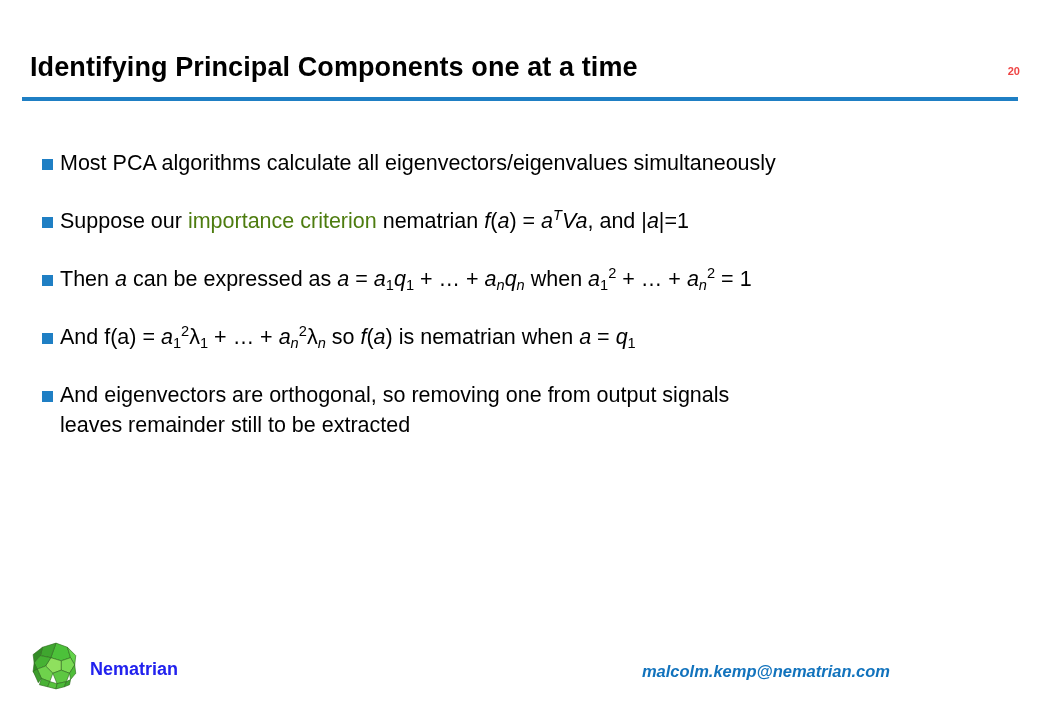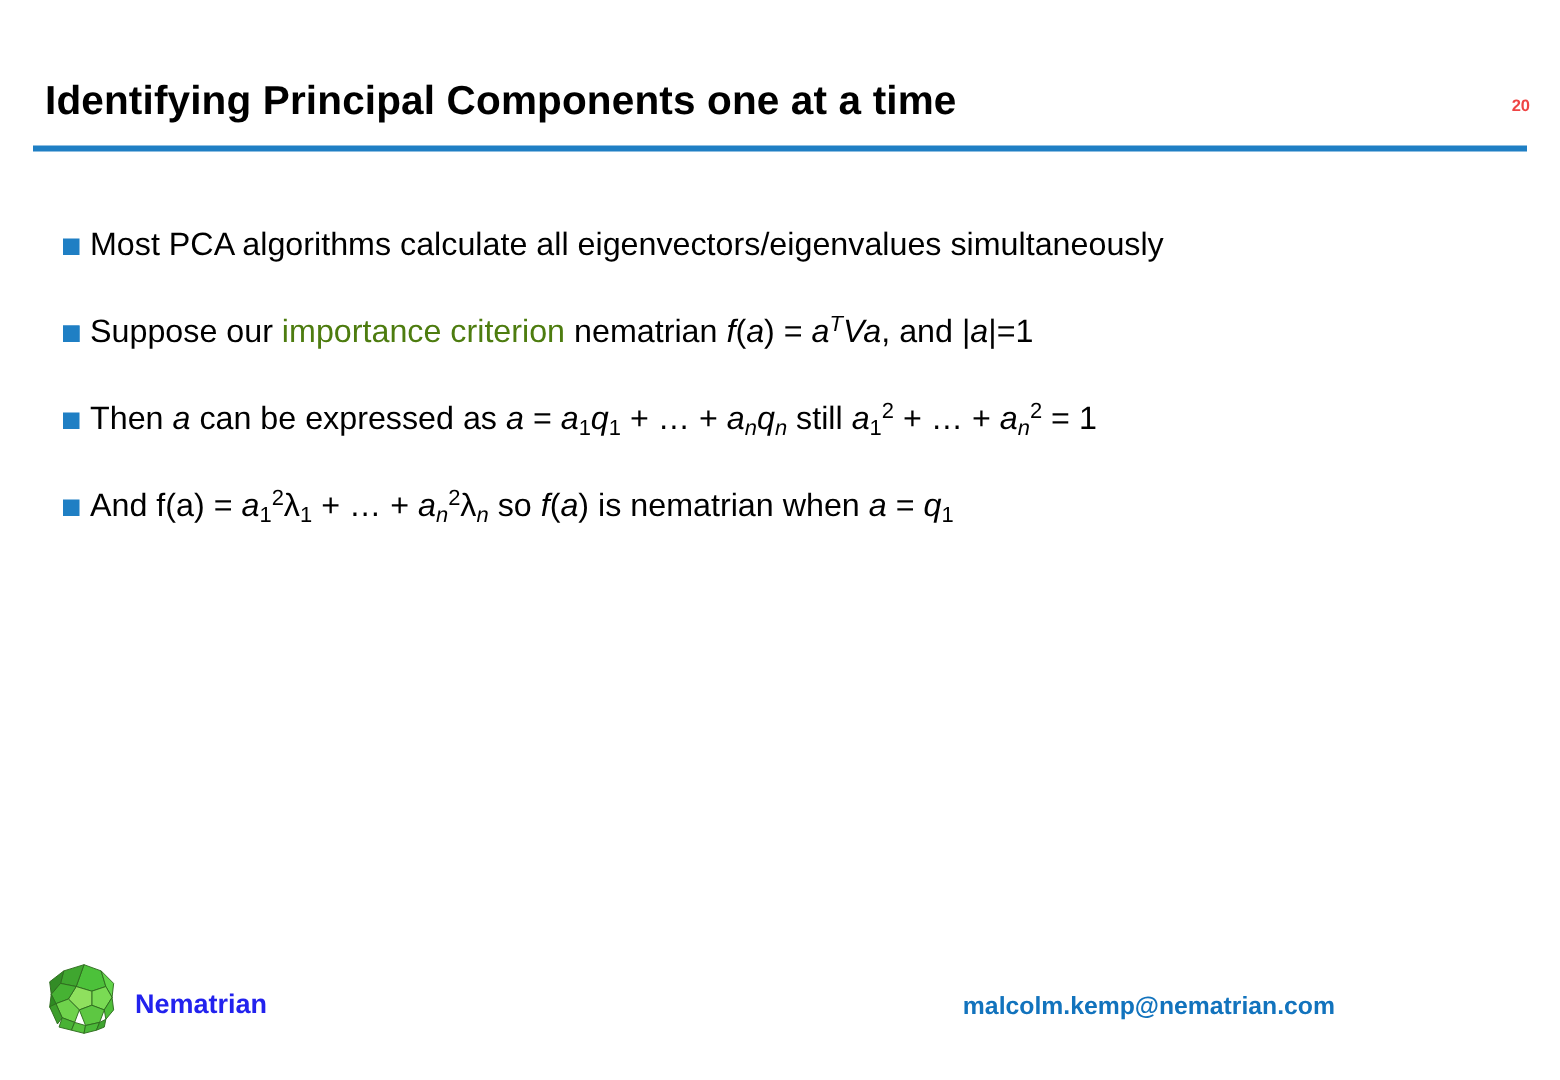--- a/index.html
+++ b/index.html
@@ -118,20 +118,21 @@
     color: #2222EE;
   }
   .footer-email {
     position: absolute;
     right: 22px;
     top: 662px;
     font-size: 16.5px;
     font-weight: bold;
     color: #1273BD;
     white-space: nowrap;
+    font-style: italic;
   }
 </style>
 </head>
 <body>
 
 <div class="slide">
 
   <div class="title-row">
     <div class="slide-title">Identifying Principal Components one at a time</div>
     <div class="slide-number">20</div>
@@ -156,31 +157,38 @@
     <div class="bullet">
       <span class="marker"></span>
       <span class="text">
         <span class="line"><span>Suppose our </span><span class="link-text">importance criterion</span><span> nematrian </span><i>f</i><span>(</span><i>a</i><span>) = </span><i>a</i><sup class="it">T</sup><i>V</i><i>a</i><span>, and |</span><i>a</i><span>|=1</span></span>
       </span>
     </div>
 
     <div class="bullet">
       <span class="marker"></span>
       <span class="text">
-        <span class="line"><span>Then </span><i>a</i><span> can be expressed as </span><i>a</i><span> = </span><i>a</i><sub>1</sub><i>q</i><sub>1</sub><span> + … + </span><i>a</i><sub class="it">n</sub><i>q</i><sub class="it">n</sub><span> still </span><i>a</i><sub>1</sub><sup>2</sup><span> + … + </span><i>a</i><sub class="it">n</sub><sup>2</sup><span> = 1</span></span>
+        <span class="line"><span>Then </span><i>a</i><span> can be expressed as </span><i>a</i><span> = </span><i>a</i><sub>1</sub><i>q</i><sub>1</sub><span> + … + </span><i>a</i><sub class="it">n</sub><i>q</i><sub class="it">n</sub><span> when </span><i>a</i><sub>1</sub><sup>2</sup><span> + … + </span><i>a</i><sub class="it">n</sub><sup>2</sup><span> = 1</span></span>
       </span>
     </div>
 
     <div class="bullet">
       <span class="marker"></span>
       <span class="text">
         <span class="line"><span>And f(a) = </span><i>a</i><sub>1</sub><sup>2</sup><i class="lam">λ</i><sub>1</sub><span> + … + </span><i>a</i><sub class="it">n</sub><sup>2</sup><i class="lam">λ</i><sub class="it">n</sub><span> so </span><i>f</i><span>(</span><i>a</i><span>) is nematrian when </span><i>a</i><span> = </span><i>q</i><sub>1</sub></span>
       </span>
     </div>
 
+    <div class="bullet">
+      <span class="marker"></span>
+      <span class="text">
+        <span class="line">And eigenvectors are orthogonal, so removing one from output signals</span>
+        <span class="line">leaves remainder still to be extracted</span>
+      </span>
+    </div>
 
   </div>
 
   <svg class="footer-logo" viewBox="0 0 100 100">
     <g stroke="#2E6B1E" stroke-width="1.2">
       <polygon points="50,6 72,14 78,34 60,40 40,34" fill="#4CC13A"></polygon>
       <polygon points="50,6 40,34 20,30 24,14" fill="#3FA62F"></polygon>
       <polygon points="24,14 20,30 8,44 6,28" fill="#338C26"></polygon>
       <polygon points="72,14 88,30 86,48 78,34" fill="#63D44A"></polygon>
       <polygon points="78,34 86,48 76,64 60,58 60,40" fill="#7ADB54"></polygon>

